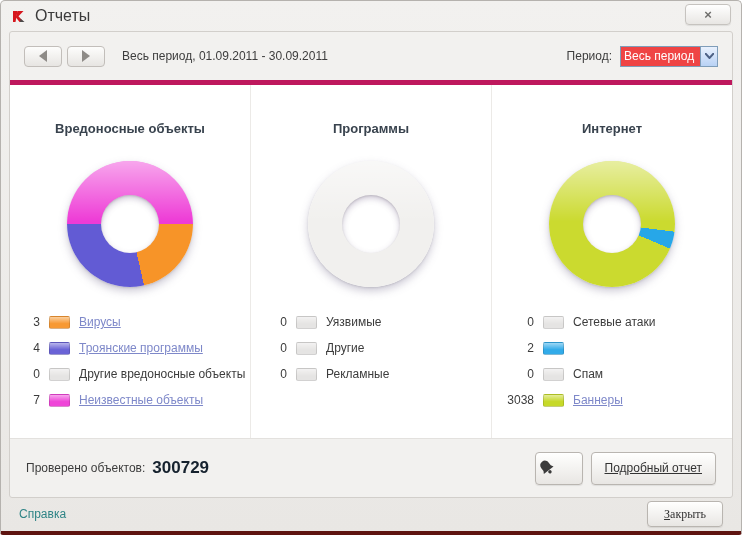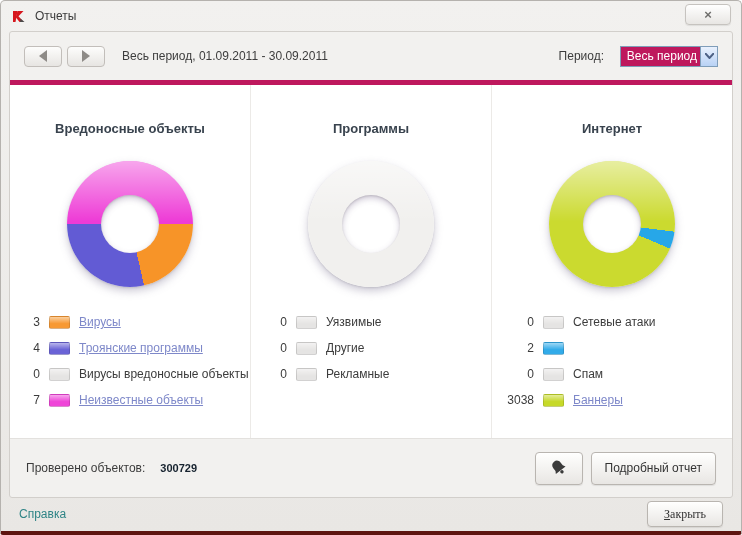--- a/index.html
+++ b/index.html
@@ -6,44 +6,44 @@
   html,body { width:742px; height:535px; background:#fff; overflow:hidden;
               font-family:"Liberation Sans", sans-serif; }
   .window { position:absolute; left:0; top:0; width:742px; height:535px;
             background:linear-gradient(#f2f1ef, #e9e7e4);
             border:1px solid #b5b2ae; border-bottom:4px solid #5e1410;
             border-radius:5px 5px 3px 3px; }
   
   .titlebar { position:absolute; left:0; top:0; right:0; height:30px;
               display:flex; align-items:center; padding:0 10px; }
   .logo { width:17px; height:17px; margin-right:7px; }
-  .win-title { font-size:12px; color:#3b3b3b; }
+  .win-title { font-size:16px; color:#3b3b3b; }
   .close-btn { position:absolute; right:10px; top:3px; width:46px; height:21px;
                border:1px solid #c6c3bf; border-radius:4px;
                background:linear-gradient(#ffffff,#e8e6e3);
                color:#6f6e6c; font-size:13px; font-weight:bold; line-height:19px;
                text-align:center; cursor:pointer; box-shadow:0 1px 1px rgba(0,0,0,.08); }
   
   .panel { position:absolute; left:8px; right:8px; top:30px; height:467px;
            background:#f2f1ef; border:1px solid #d2cfcb; border-radius:3px; }
   .toolbar { position:absolute; left:0; right:0; top:0; height:48px;
-             display:flex; align-items:center; padding:0 14px;text-align:right; }
+             display:flex; align-items:center; padding:0 14px; }
   .nav-btn { width:38px; height:21px; border:1px solid #c2beba; border-radius:4px;
              background:linear-gradient(#fdfdfc,#e7e5e2); margin-right:5px;
              display:flex; align-items:center; justify-content:center; cursor:pointer; }
   .tri-left  { width:0; height:0; border:6px solid transparent;
                border-right:8px solid #8e8b87; border-left:0; }
   .tri-right { width:0; height:0; border:6px solid transparent;
                border-left:8px solid #8e8b87; border-right:0; }
   .period-text { margin-left:12px; font-size:12px; color:#3d3d3d; }
-  .combo-wrap { margin-left:auto; display:flex; align-items:center;gap:8px; }
+  .combo-wrap { margin-left:auto; display:flex; align-items:center; }
   .combo-label { font-size:12px; color:#3d3d3d; margin-right:8px; }
   .combo { width:98px; height:21px; border:1px solid #7f9db9; background:#fff;
            display:flex; cursor:pointer; }
-  .combo-text { flex:1; background:#be185d; color:#fff; font-size:12px;
+  .combo-text { flex:1; background:#ef4444; color:#fff; font-size:12px;
                 padding:2px 3px 0 3px; white-space:nowrap; overflow:hidden; }
   .combo-arrow { width:17px; border-left:1px solid #7f9db9;
                  background:linear-gradient(#e9f1fd,#b9d2f5);
                  display:flex; align-items:center; justify-content:center; }
   
   .charts { position:absolute; left:0; right:0; top:48px; height:359px;
             background:#fff; border-top:5px solid #be185d; border-bottom:1px solid #e3e1de;
             display:flex; }
   .col { flex:1; position:relative; }
   .col + .col { border-left:1px solid #eceae7; }
@@ -62,27 +62,27 @@
   .num { width:30px; text-align:right; color:#3c3c3c; flex:none; }
   .col2 .num { width:36px; } .col3 .num { width:42px; }
   .swatch { width:21px; height:13px; border-radius:2px; margin:0 9px; flex:none;
             border:1px solid rgba(0,0,0,.13); }
   .lbl { color:#3c3c3c; white-space:nowrap; }
   .lbl.link { color:#7e88c9; text-decoration:underline; cursor:pointer; }
   
   .summary { position:absolute; left:0; right:0; bottom:0; height:58px;
              display:flex; align-items:center; padding:8px 16px; }
   .sum-label { font-size:12px; color:#3c3c3c; }
-  .sum-value { font-size:11px; font-weight:bold; color:#16222e; margin-left:15px; }
+  .sum-value { font-size:17px; font-weight:bold; color:#16222e; margin-left:7px; }
   .sum-actions { margin-left:auto; display:flex; gap:8px; }
   .act-btn { height:33px; border:1px solid #b9b5b0; border-radius:4px;
              background:linear-gradient(#fffffe,#e8e6e3);
-             display:flex; align-items:center; justify-content:center;
+             display:flex; align-items:center; justify-content:flex-start;
              font-size:12px; color:#333; cursor:pointer;
-             box-shadow:inset 0 1px 0 rgba(255,255,255,.8), 0 1px 1px rgba(0,0,0,.08); }
+             box-shadow:inset 0 1px 0 rgba(255,255,255,.8), 0 1px 1px rgba(0,0,0,.08);text-decoration:underline; }
   .bell-btn { width:48px; }
   .detail-btn { padding:0 13px; }
   
   .footer { position:absolute; left:0; right:0; bottom:0; height:34px;
             display:flex; align-items:center; padding:0 18px;text-align:center; }
   .help-link { font-size:12px; color:#2f8486; cursor:pointer; }
   .close-btn2 { margin-left:auto; height:26px; padding:0 16px;
                 border:1px solid #b9b5b0; border-radius:4px;
                 background:linear-gradient(#fffffe,#e8e6e3); font-size:12px; color:#333;
                 display:flex; align-items:center; cursor:pointer;
@@ -141,21 +141,21 @@
             <span class="lbl link">Вирусы</span>
           </div>
           <div class="lrow">
             <span class="num">4</span>
             <span class="swatch" style="background: linear-gradient(rgba(255, 255, 255, 0.55), rgba(255, 255, 255, 0.05) 60%), linear-gradient(rgb(98, 91, 212), rgb(98, 91, 212));"></span>
             <span class="lbl link">Троянские программы</span>
           </div>
           <div class="lrow">
             <span class="num">0</span>
             <span class="swatch" style="background: linear-gradient(rgba(255, 255, 255, 0.55), rgba(255, 255, 255, 0.05) 60%), linear-gradient(rgb(228, 227, 226), rgb(228, 227, 226));"></span>
-            <span class="lbl">Вирусы вредоносные объекты</span>
+            <span class="lbl">Другие вредоносные объекты</span>
           </div>
           <div class="lrow">
             <span class="num">7</span>
             <span class="swatch" style="background: linear-gradient(rgba(255, 255, 255, 0.55), rgba(255, 255, 255, 0.05) 60%), linear-gradient(rgb(238, 59, 214), rgb(238, 59, 214));"></span>
             <span class="lbl link">Неизвестные объекты</span>
           </div>
         </div>
       </div>
 
       <div class="col col2">

